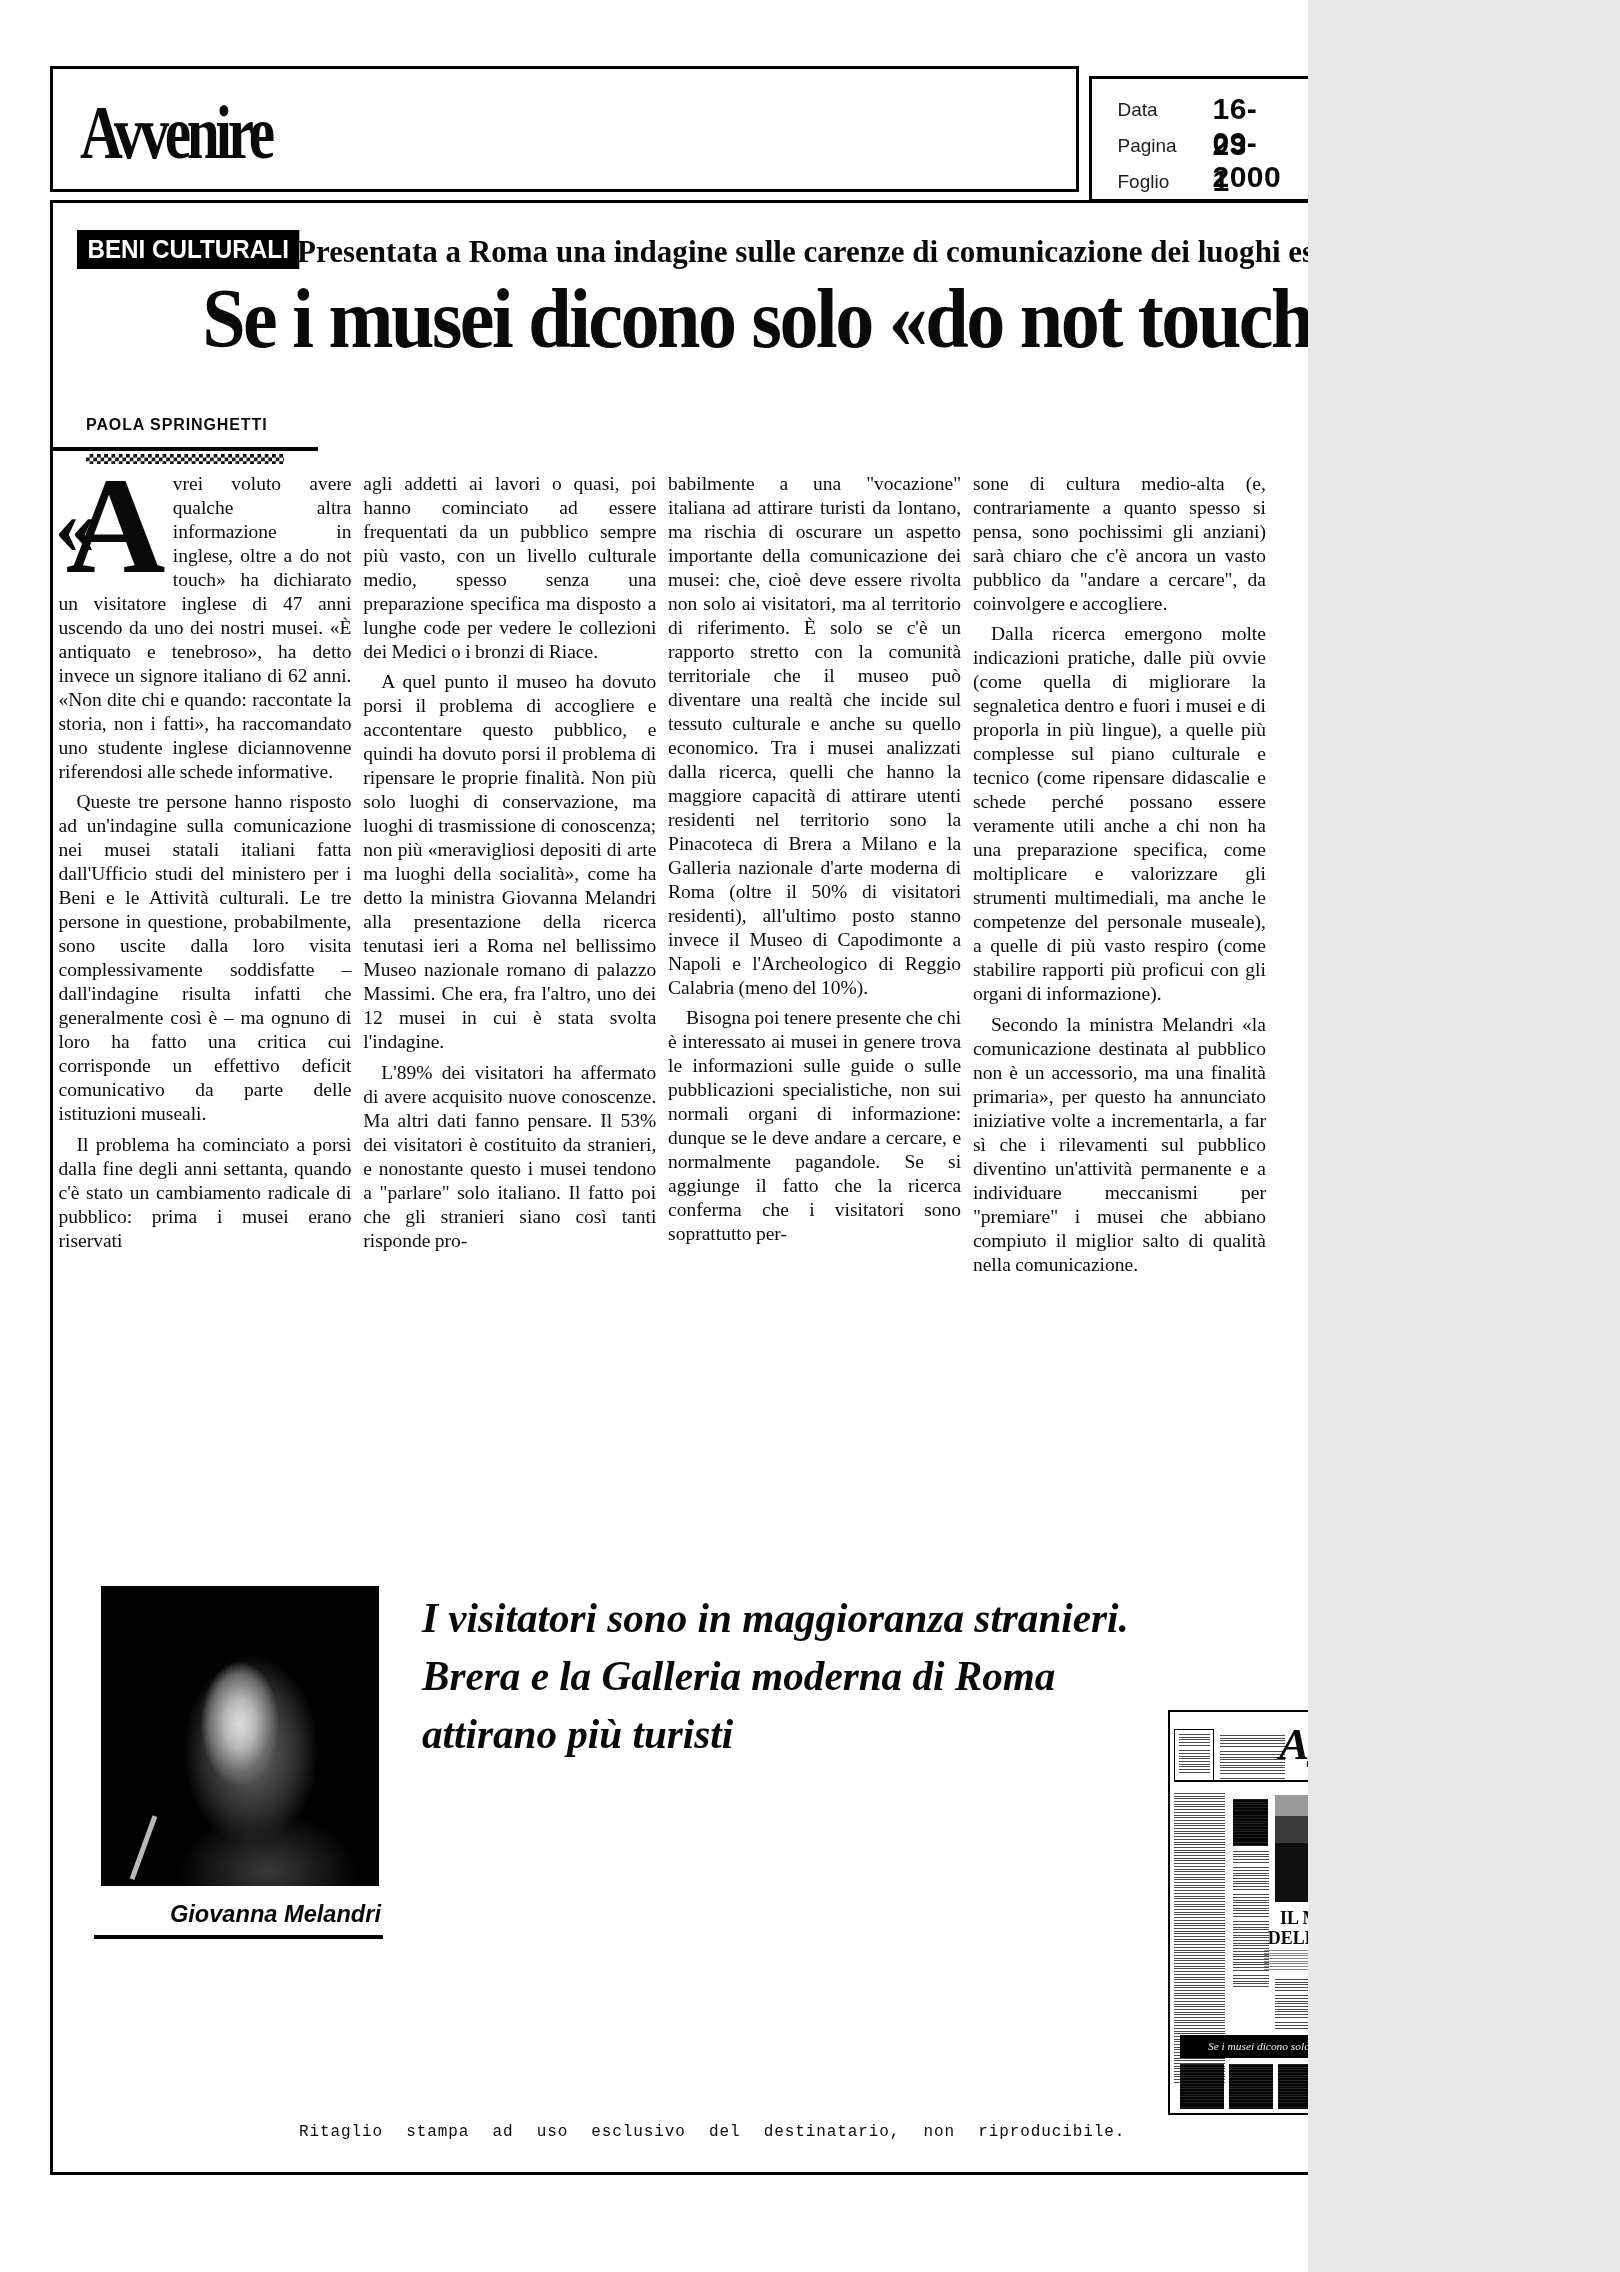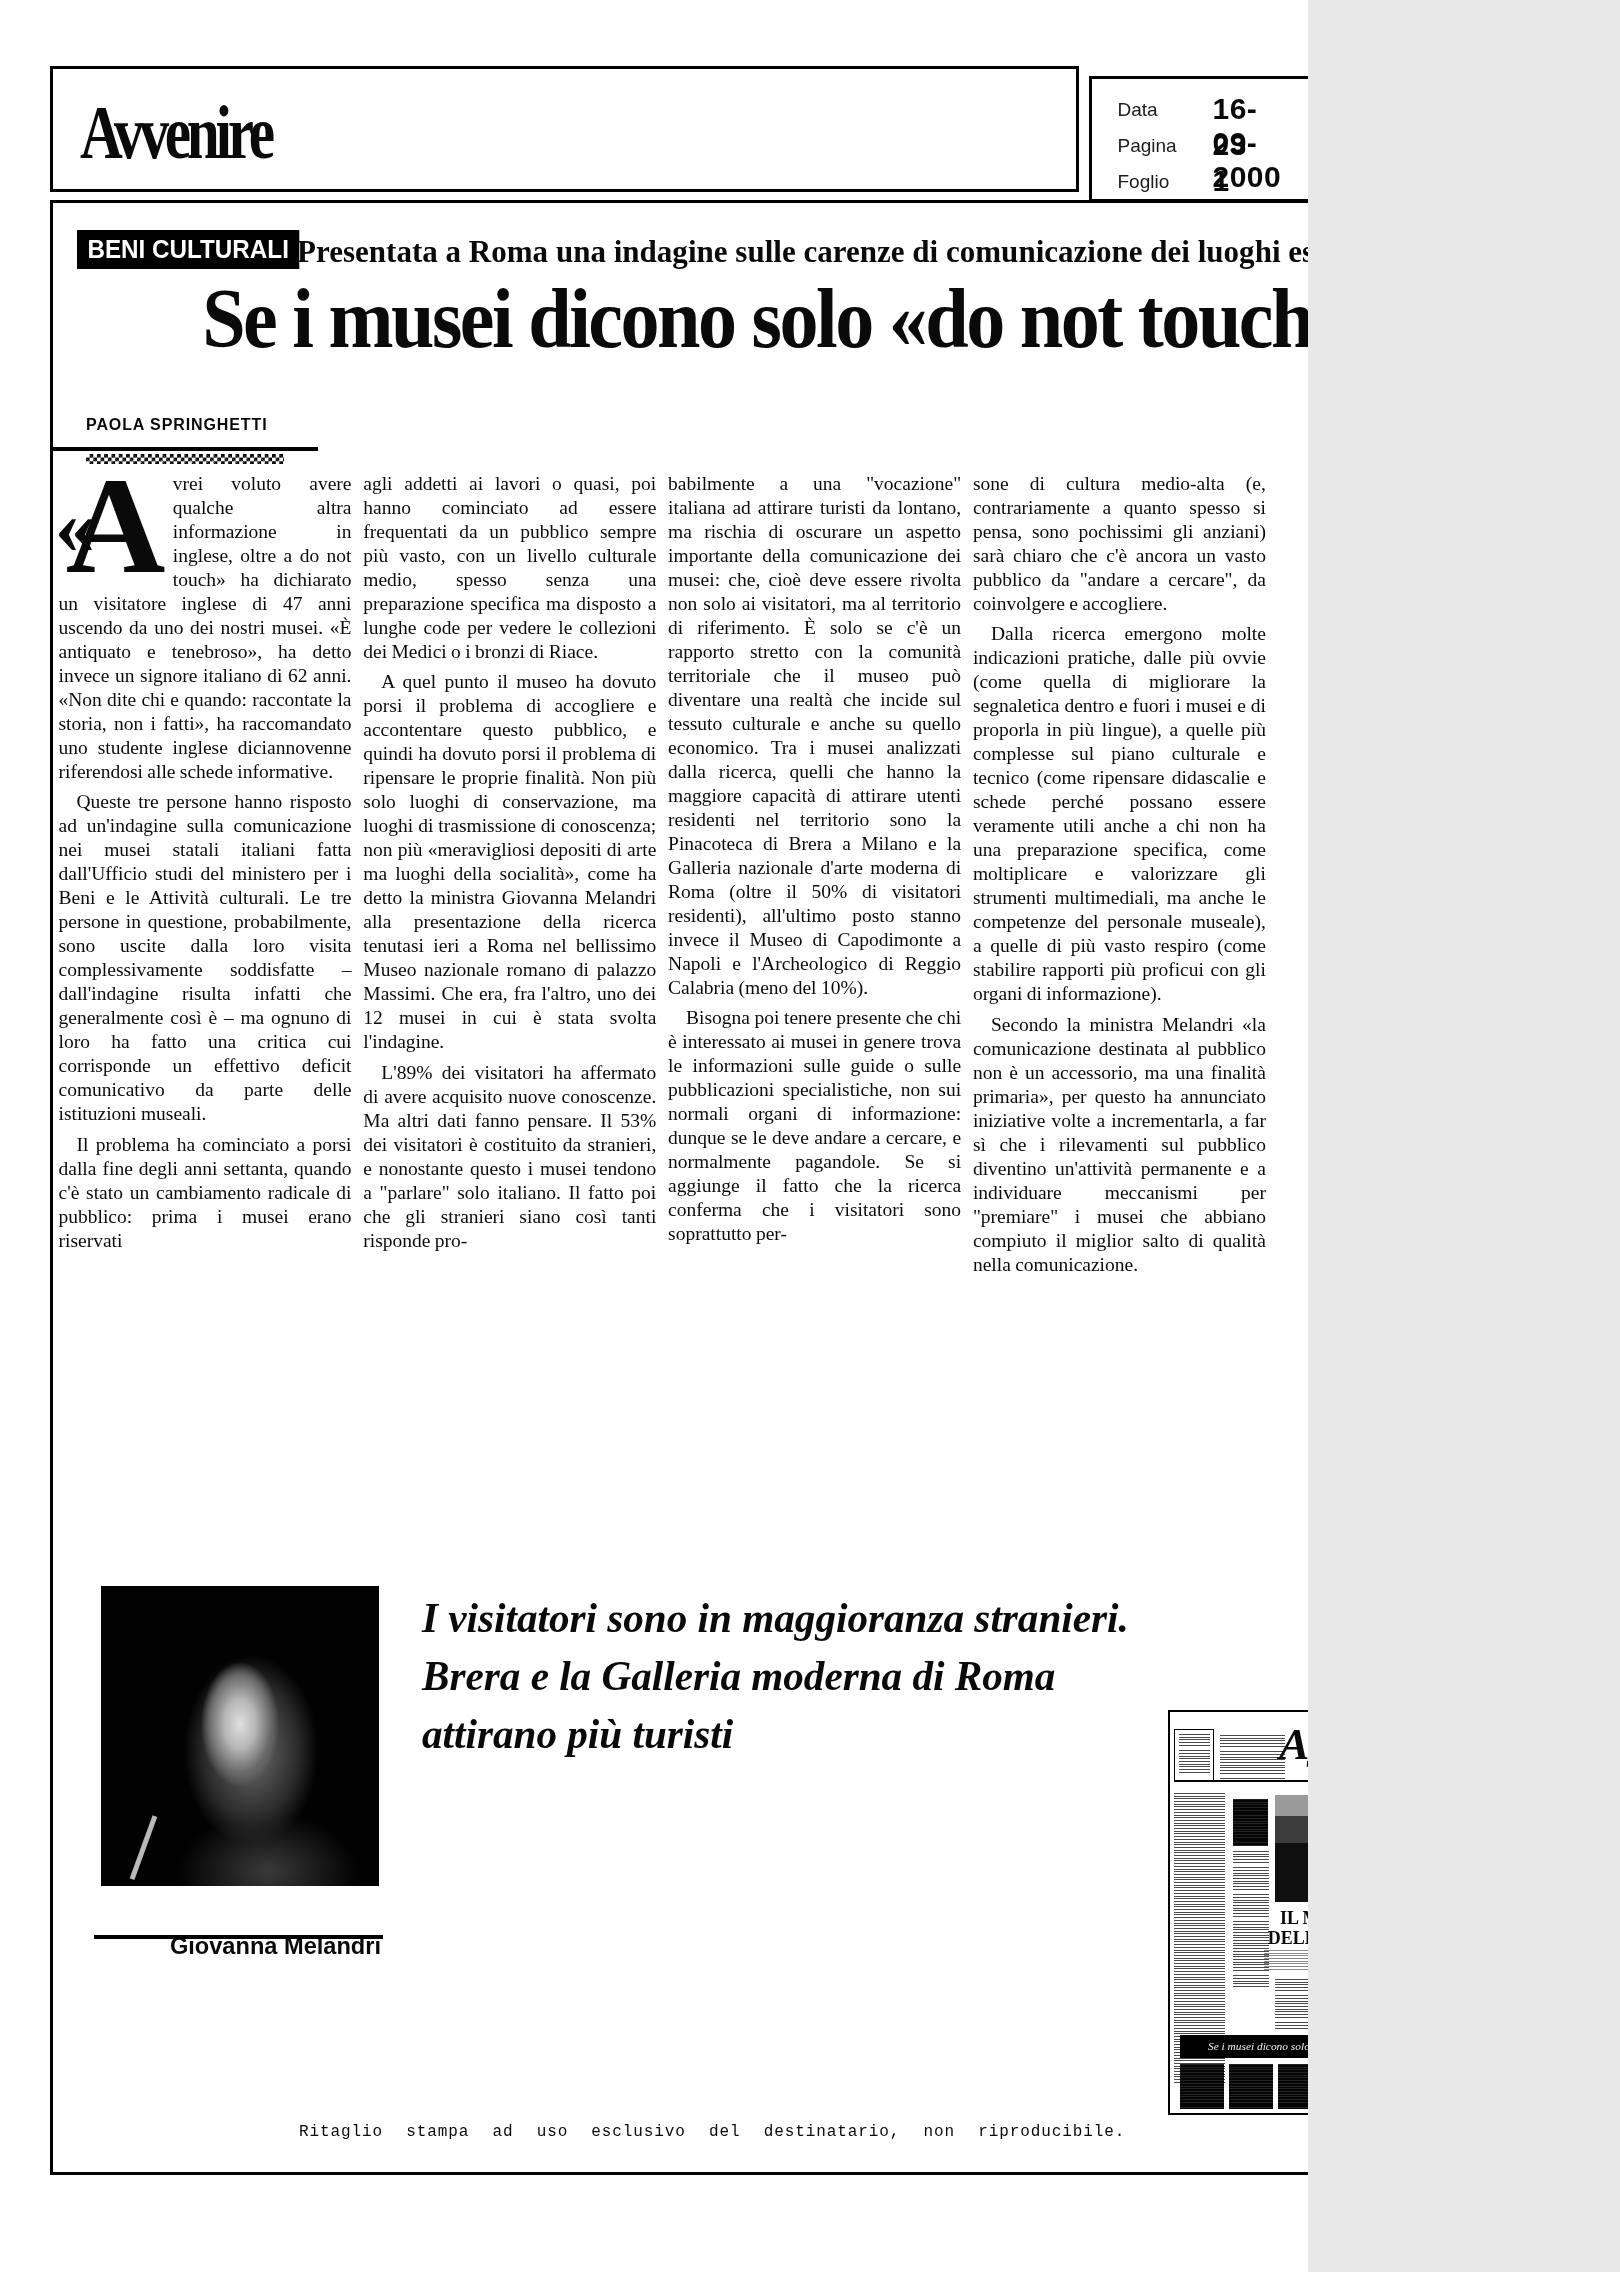--- a/index.html
+++ b/index.html
@@ -73,21 +73,21 @@
       radial-gradient(ellipse 86px 123px at 54% 55%, #6f6f6f 0%, #2a2a2a 55%, rgba(0,0,0,0) 78%),
       radial-gradient(ellipse 127px 82px at 60% 95%, #3a3a3a 0%, rgba(0,0,0,0) 70%),
       #020202;
   }
   .photo::after{
     content:"";position:absolute;left:40px;bottom:5.5px;width:4.5px;height:67px;
     background:#b9b9b9;transform:rotate(20deg);
   }
   .photo-caption{
     position:absolute;left:55px;top:1698px;width:273px;text-align:right;
-    font-family:"Liberation Sans",sans-serif;font-weight:bold;font-size:23.6px;margin-top:32px;
+    font-family:"Liberation Sans",sans-serif;font-style:italic;font-weight:bold;font-size:23.6px;
   }
   .caption-rule{position:absolute;left:41px;top:1732px;width:289px;height:3.6px;background:#000;}
 
   
   .pullquote{
     position:absolute;left:369px;top:1386px;width:727px;
     font-size:42px;font-weight:bold;font-style:italic;line-height:58px;
     transform:scaleX(.98);transform-origin:left top;
   }
 

